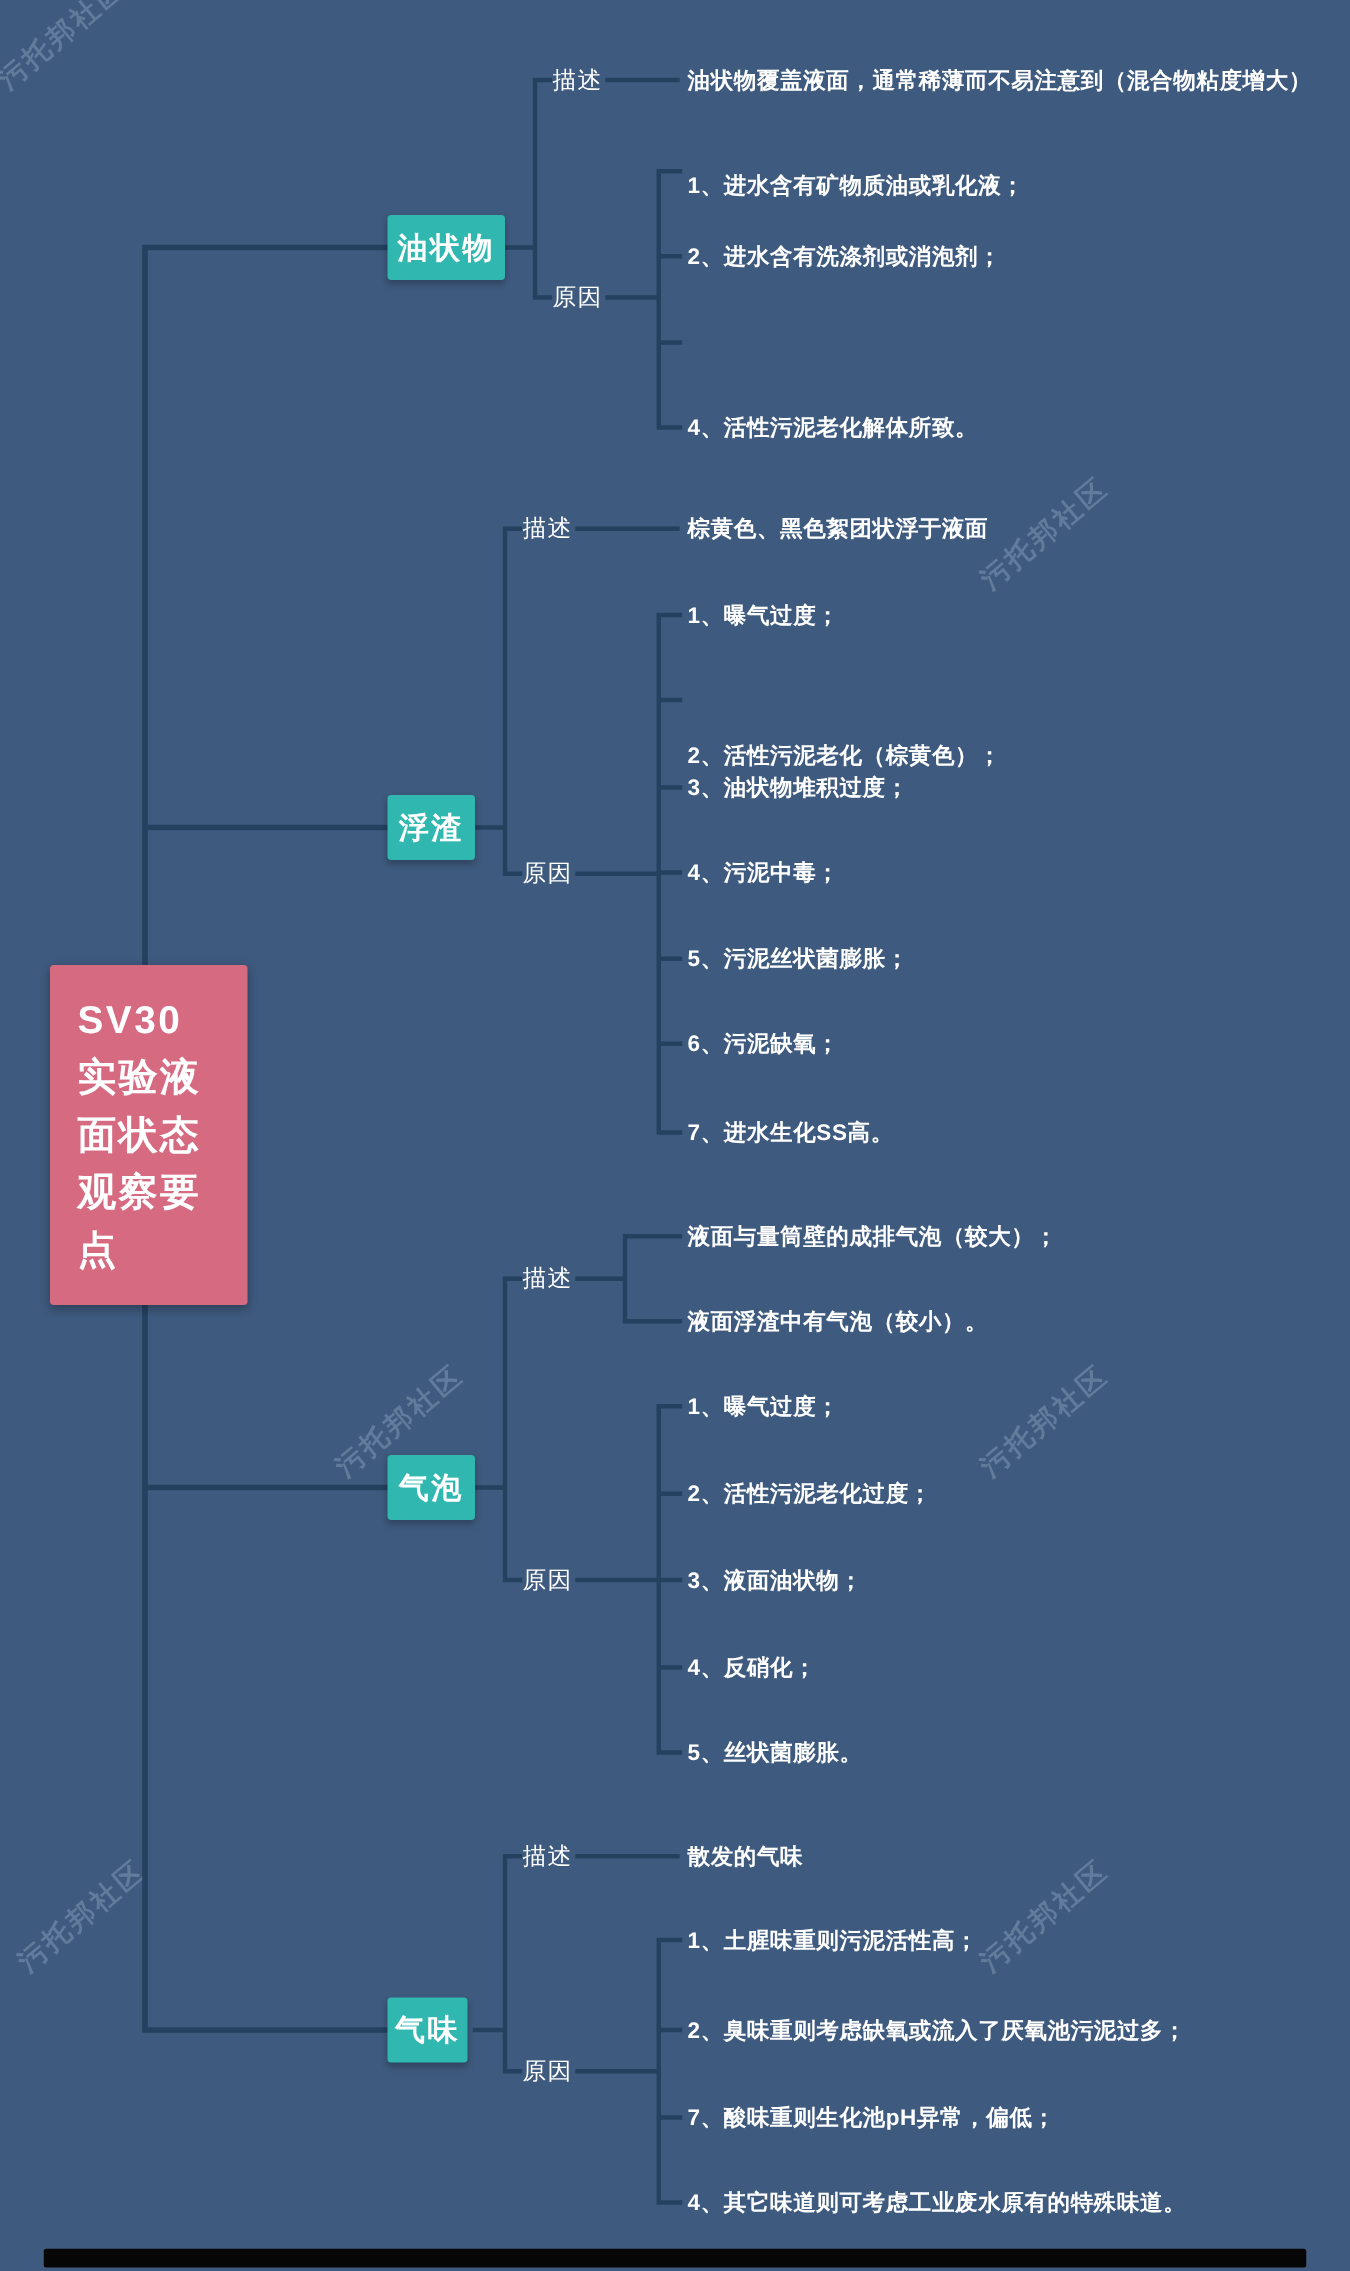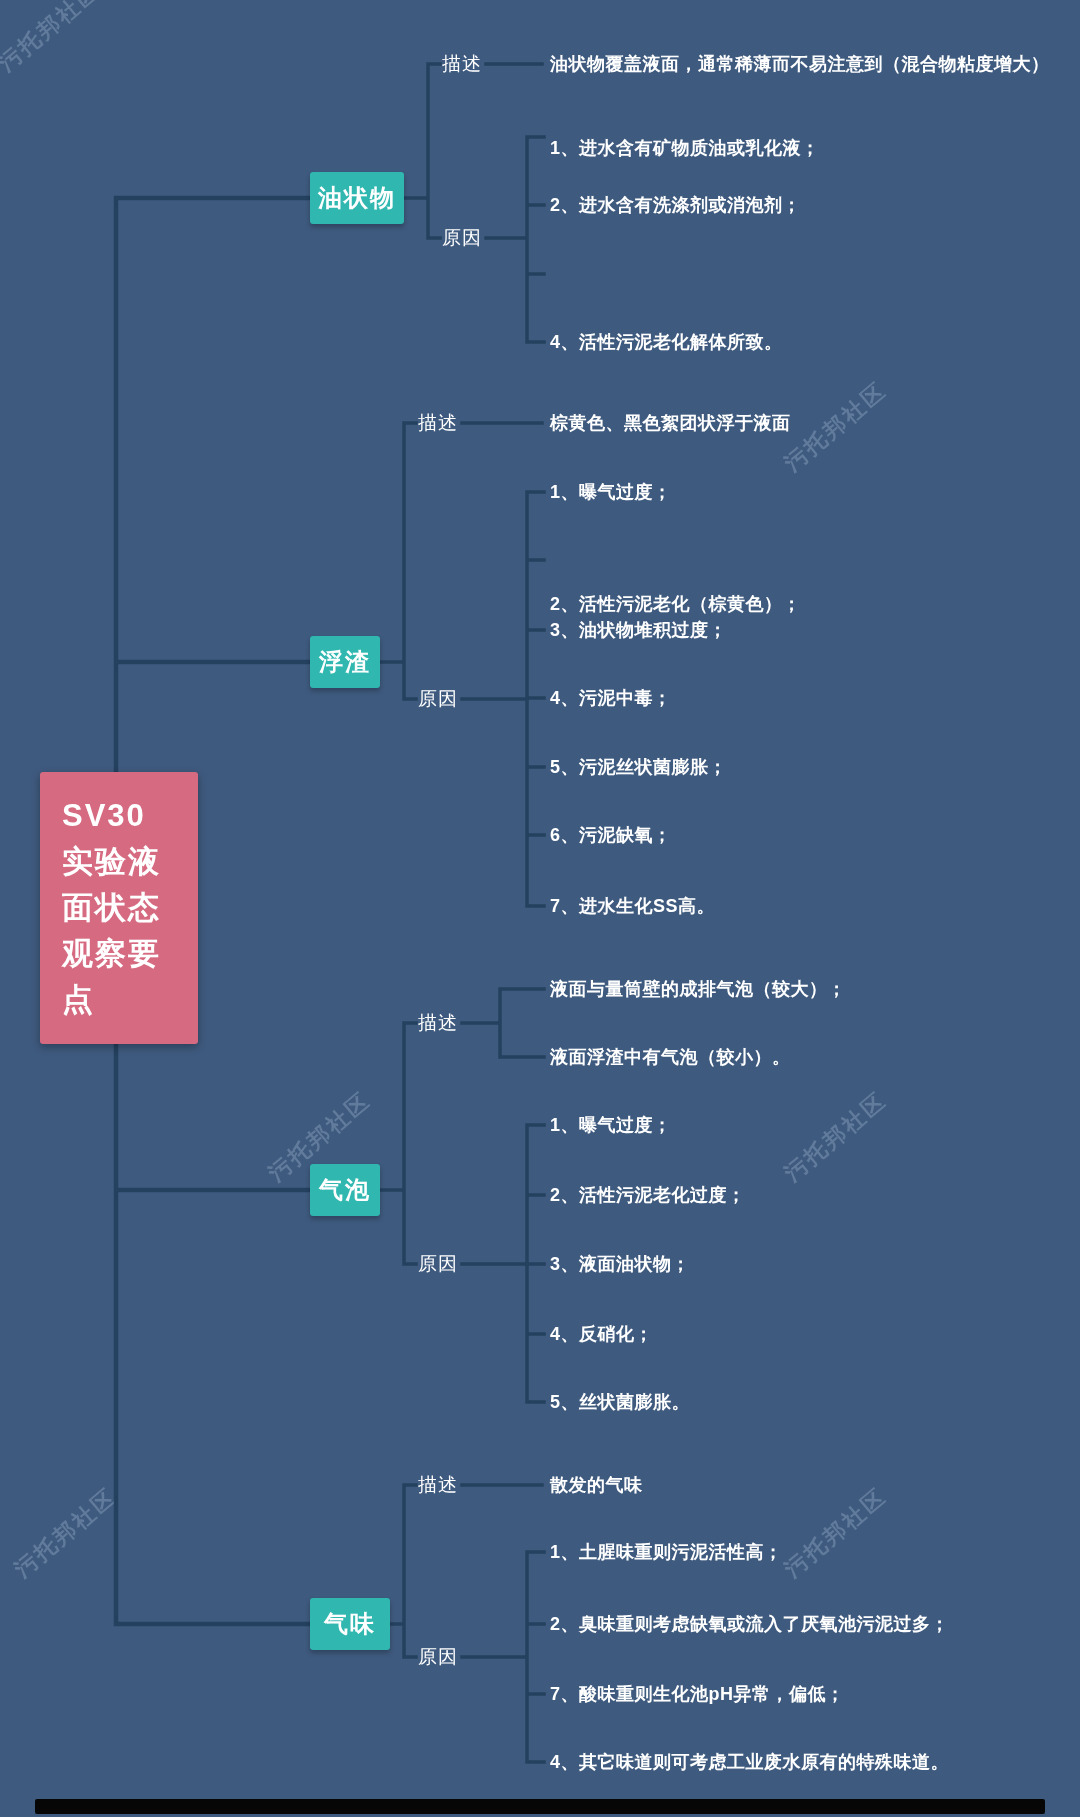--- a/index.html
+++ b/index.html
@@ -145,21 +145,21 @@
     <div>SV30</div>
     <div>实验液</div>
     <div>面状态</div>
     <div>观察要</div>
     <div>点</div>
   </div>
 
   <div class="branch-box" style="left:310px; top:172px; width:94px; height:52px;">油状物</div>
   <div class="branch-box" style="left:310px; top:636px; width:70px; height:52px;">浮渣</div>
   <div class="branch-box" style="left:310px; top:1164px; width:70px; height:52px;">气泡</div>
-  <div class="branch-box" style="left:310px; top:1598px; width:80px; height:52px;">气味</div>
+  <div class="branch-box" style="left:310px; top:1598px; width:64px; height:52px;">气味</div>
 
   <div class="lbl" style="left:442px; top:64px;">描述</div>
   <div class="leaf" style="top:64px;">油状物覆盖液面，通常稀薄而不易注意到（混合物粘度增大）</div>
   <div class="lbl" style="left:442px; top:238px;">原因</div>
   <div class="leaf" style="top:137px;margin-top:11px;">1、进水含有矿物质油或乳化液；</div>
   <div class="leaf" style="top:205px;">2、进水含有洗涤剂或消泡剂；</div>
   <div class="leaf" style="top:342px;">4、活性污泥老化解体所致。</div>
 
   <div class="lbl" style="left:418px; top:423px;">描述</div>
   <div class="leaf" style="top:423px;">棕黄色、黑色絮团状浮于液面</div>

